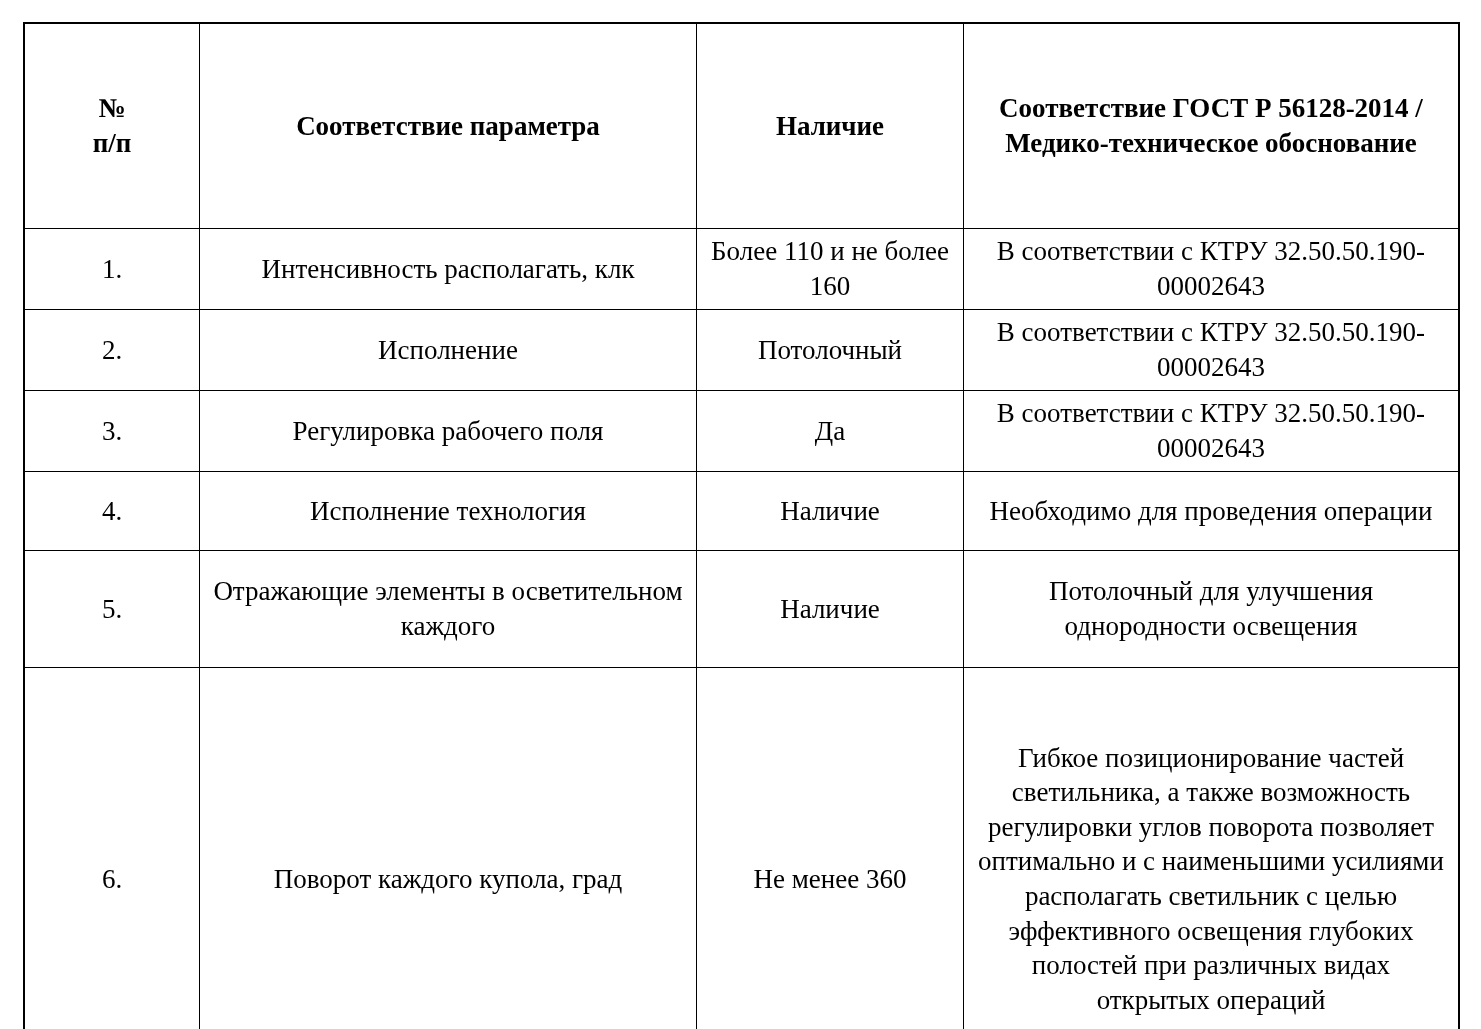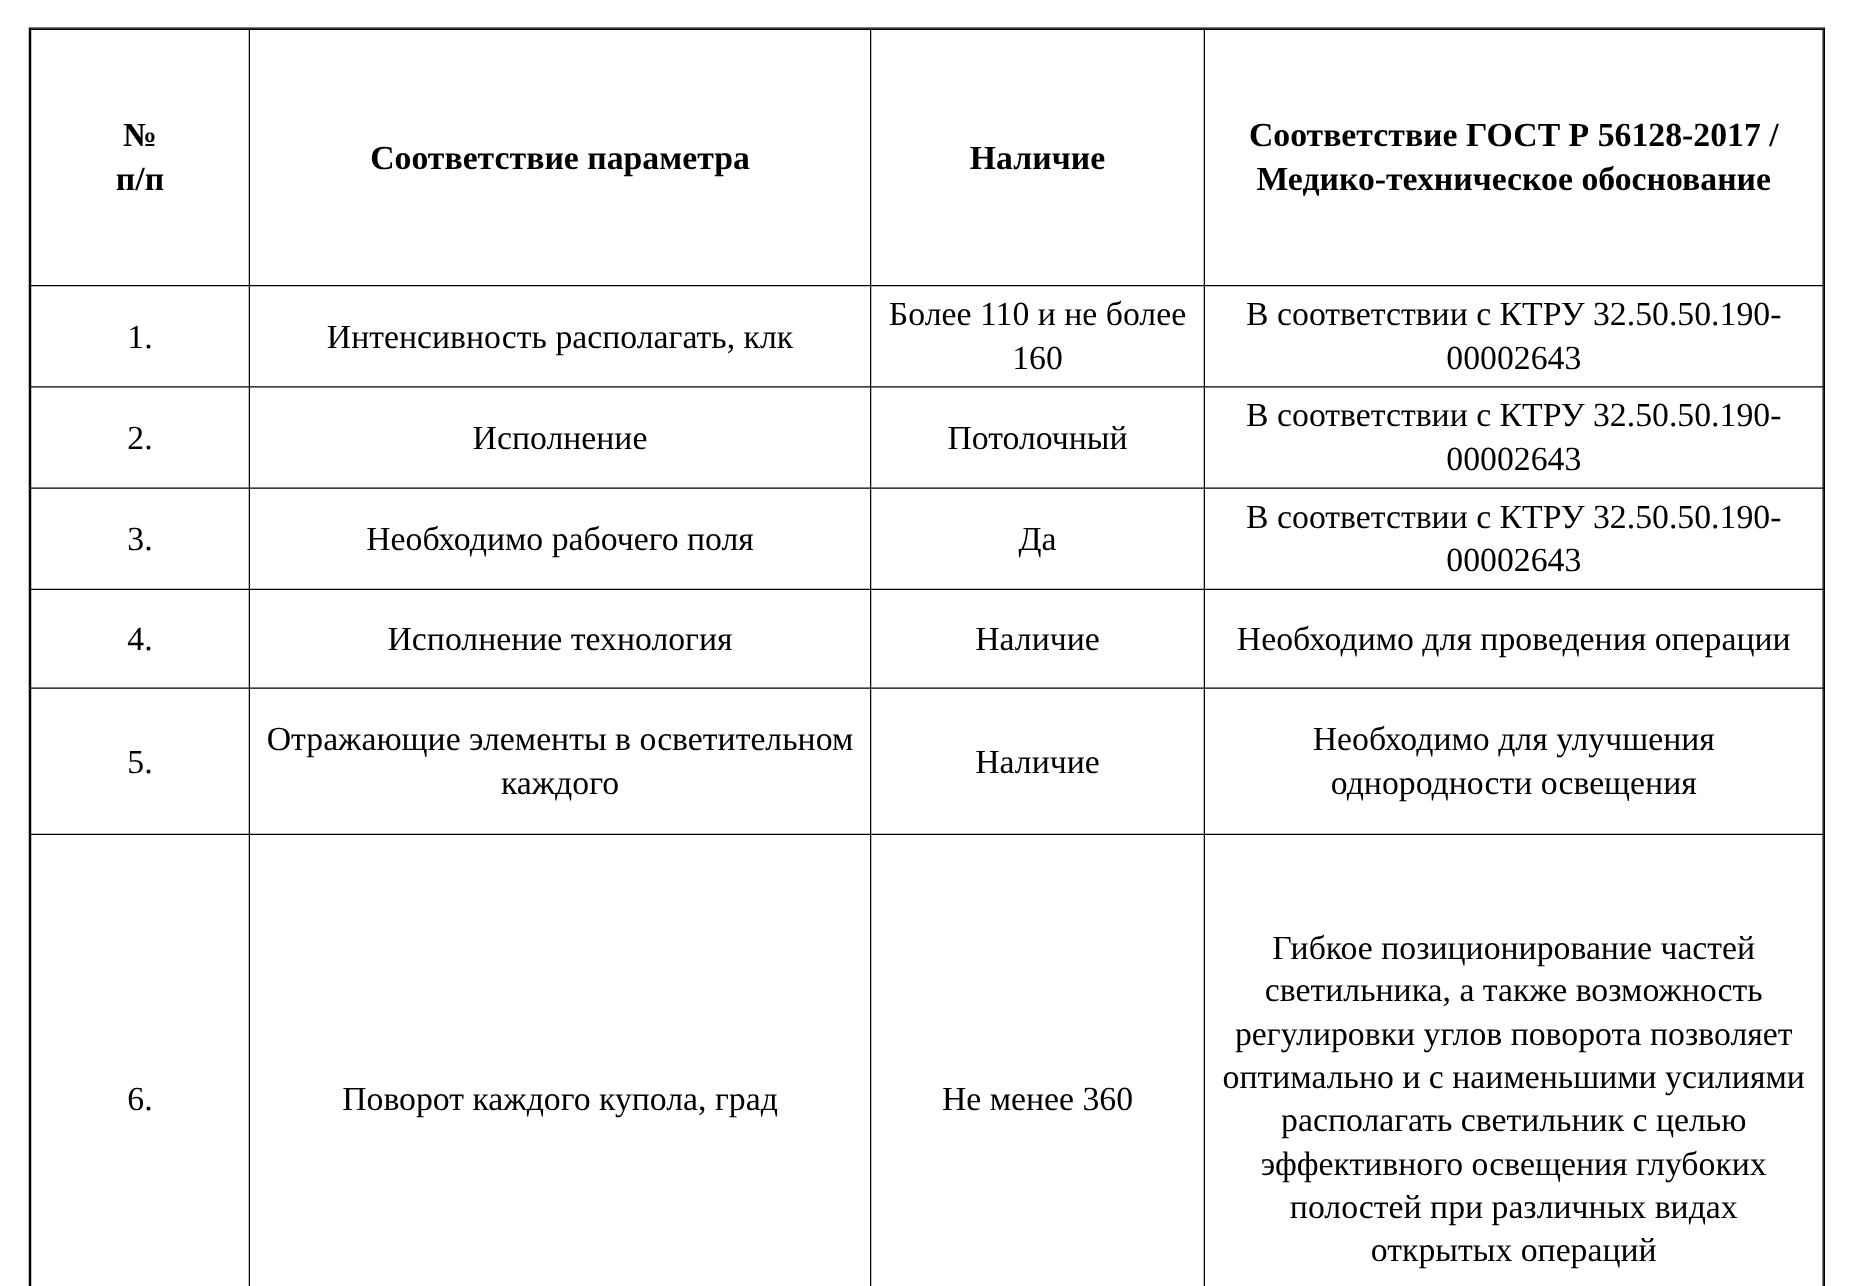--- a/index.html
+++ b/index.html
@@ -107,58 +107,58 @@
     </colgroup>
 
     <thead>
       <tr>
         <th class="head-num">
           <span>№</span><br>
           <span>п/п</span>
         </th>
         <th>Соответствие параметра</th>
         <th>Наличие</th>
-        <th>Соответствие ГОСТ Р 56128-2017 / Медико-техническое обоснование</th>
+        <th>Соответствие ГОСТ Р 56128-2014 / Медико-техническое обоснование</th>
       </tr>
     </thead>
 
     <tbody>
       <tr class="r1">
         <td class="cell-num">1.</td>
         <td class="cell-name">Интенсивность располагать, клк</td>
         <td class="cell-value">Более 110 и не более 160</td>
         <td class="cell-just">В соответствии с КТРУ 32.50.50.190-00002643</td>
       </tr>
 
       <tr class="r2">
         <td class="cell-num">2.</td>
         <td class="cell-name">Исполнение</td>
         <td class="cell-value">Потолочный</td>
         <td class="cell-just">В соответствии с КТРУ 32.50.50.190-00002643</td>
       </tr>
 
       <tr class="r3">
         <td class="cell-num">3.</td>
-        <td class="cell-name">Необходимо рабочего поля</td>
+        <td class="cell-name">Регулировка рабочего поля</td>
         <td class="cell-value">Да</td>
         <td class="cell-just">В соответствии с КТРУ 32.50.50.190-00002643</td>
       </tr>
 
       <tr class="r4">
         <td class="cell-num">4.</td>
         <td class="cell-name">Исполнение технология</td>
         <td class="cell-value">Наличие</td>
         <td class="cell-just">Необходимо для проведения операции</td>
       </tr>
 
       <tr class="r5">
         <td class="cell-num">5.</td>
         <td class="cell-name">Отражающие элементы в осветительном каждого</td>
         <td class="cell-value">Наличие</td>
-        <td class="cell-just">Необходимо для улучшения однородности освещения</td>
+        <td class="cell-just">Потолочный для улучшения однородности освещения</td>
       </tr>
 
       <tr class="r6">
         <td class="cell-num">6.</td>
         <td class="cell-name">Поворот каждого купола, град</td>
         <td class="cell-value">Не менее 360</td>
         <td class="cell-just cell-just-long">Гибкое позиционирование частей светильника, а также возможность регулировки углов поворота  позволяет оптимально и с наименьшими усилиями располагать светильник с целью эффективного освещения глубоких полостей при различных видах открытых операций</td>
       </tr>
     </tbody>
   </table>

